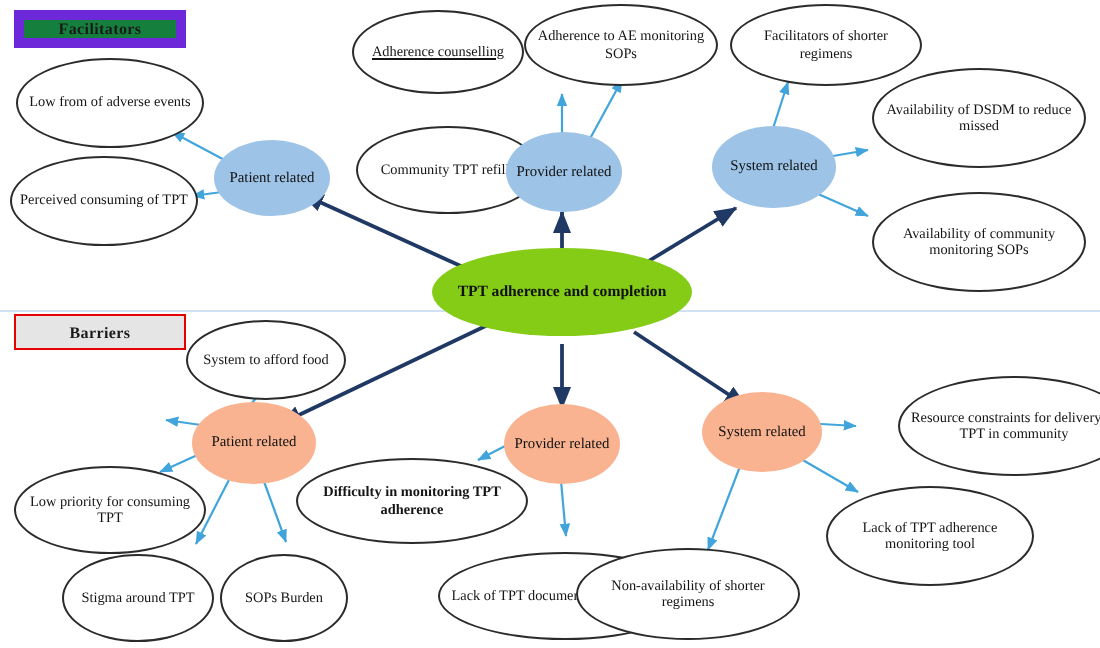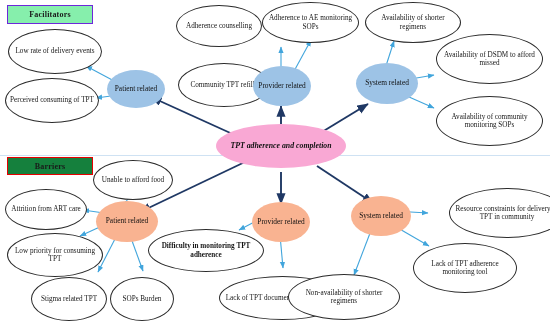--- a/index.html
+++ b/index.html
@@ -36,25 +36,26 @@
     align-items: center;
     justify-content: center;
     font-family: "Liberation Serif", serif;
     font-weight: bold;
     font-size: 8px;
     color: #1a1a1a;
     letter-spacing: 0.2px;
     box-sizing: border-box;
   }
   .legend-facilitators {
-    background: #86efac;
-    border: 1px solid #6d28d9;
+    background: #15803d;
+    border: 5px solid #6d28d9;
+    align-items: flex-end;
   }
   .legend-barriers {
-    background: #15803d;
+    background: #e5e5e5;
     border: 1px solid #e60000;
   }
   .node {
     position: absolute;
     display: flex;
     align-items: center;
     text-align: center;
     box-sizing: border-box;
     border-radius: 50%;
     line-height: 1.15;
@@ -71,27 +72,26 @@
     color: #151515;
   }
   .node-cat {
     border: none;
     font-size: 7.4px;
     color: #101010;
   }
   .node-cat-fac { background: #9dc3e6; }
   .node-cat-bar { background: #f9b391; }
   .node-center {
-    background: #f9a8d4;
+    background: #84cc16;
     border: none;
     font-size: 7.8px;
     font-weight: bold;
     color: #111111;
     z-index: 3;
-    font-style: italic;
   }
 </style>
 </head>
 <body>
 
 <div id="canvas">
 
   <svg id="edges" viewBox="0 0 550 324" xmlns="http://www.w3.org/2000/svg">
     <defs>
       <marker id="ah-dark" markerWidth="7" markerHeight="7" refX="5.6" refY="2.4" orient="auto" markerUnits="strokeWidth">
@@ -136,69 +136,66 @@
   <div class="divider" style="top:155px;"></div>
 
   <div class="legend-box legend-facilitators" style="left:7px; top:5px; width:86px; height:19px;">
     <span>Facilitators</span>
   </div>
   <div class="legend-box legend-barriers" style="left:7px; top:157px; width:86px; height:18px;">
     <span>Barriers</span>
   </div>
 
   <div class="node node-outcome" style="left:8px; top:29px; width:94px; height:45px;">
-    <span>Low rate of delivery events</span>
+    <span>Low from of adverse events</span>
   </div>
   <div class="node node-outcome" style="left:5px; top:78px; width:94px; height:45px;">
     <span>Perceived consuming of TPT</span>
   </div>
-  <div class="node node-outcome" style="left:176px; top:5px; width:86px; height:42px;">
+  <div class="node node-outcome" style="left:176px; top:5px; width:86px; height:42px;text-decoration:underline;">
     <span>Adherence counselling</span>
   </div>
   <div class="node node-outcome" style="left:262px; top:2px; width:97px; height:41px;">
     <span>Adherence to AE monitoring SOPs</span>
   </div>
   <div class="node node-outcome" style="left:178px; top:63px; width:92px; height:44px;">
     <span>Community TPT refills</span>
   </div>
   <div class="node node-outcome" style="left:365px; top:2px; width:96px; height:41px;">
-    <span>Availability of shorter regimens</span>
+    <span>Facilitators of shorter regimens</span>
   </div>
   <div class="node node-outcome" style="left:436px; top:34px; width:107px; height:50px;">
-    <span>Availability of DSDM to afford missed</span>
+    <span>Availability of DSDM to reduce missed</span>
   </div>
   <div class="node node-outcome" style="left:436px; top:96px; width:107px; height:50px;">
     <span>Availability of community monitoring SOPs</span>
   </div>
 
   <div class="node node-cat node-cat-fac" style="left:107px; top:70px; width:58px; height:38px;">
     <span>Patient related</span>
   </div>
   <div class="node node-cat node-cat-fac" style="left:253px; top:66px; width:58px; height:40px;">
     <span>Provider related</span>
   </div>
   <div class="node node-cat node-cat-fac" style="left:356px; top:63px; width:62px; height:41px;">
     <span>System related</span>
   </div>
 
   <div class="node node-center" style="left:216px; top:124px; width:130px; height:44px;">
     <span>TPT adherence and completion</span>
   </div>
 
   <div class="node node-outcome" style="left:93px; top:160px; width:80px; height:40px;">
-    <span>Unable to afford food</span>
-  </div>
-  <div class="node node-outcome" style="left:5px; top:189px; width:82px; height:41px;">
-    <span>Attrition from ART care</span>
+    <span>System to afford food</span>
   </div>
   <div class="node node-outcome" style="left:7px; top:233px; width:96px; height:44px;">
     <span>Low priority for consuming TPT</span>
   </div>
   <div class="node node-outcome" style="left:31px; top:277px; width:76px; height:44px;">
-    <span>Stigma related TPT</span>
+    <span>Stigma around TPT</span>
   </div>
   <div class="node node-outcome" style="left:110px; top:277px; width:64px; height:44px;">
     <span>SOPs Burden</span>
   </div>
   <div class="node node-outcome" style="left:148px; top:229px; width:116px; height:43px;font-weight:bold;">
     <span>Difficulty in monitoring TPT adherence</span>
   </div>
   <div class="node node-outcome" style="left:219px; top:276px; width:127px; height:44px;">
     <span>Lack of TPT documentation workflows</span>
   </div>

